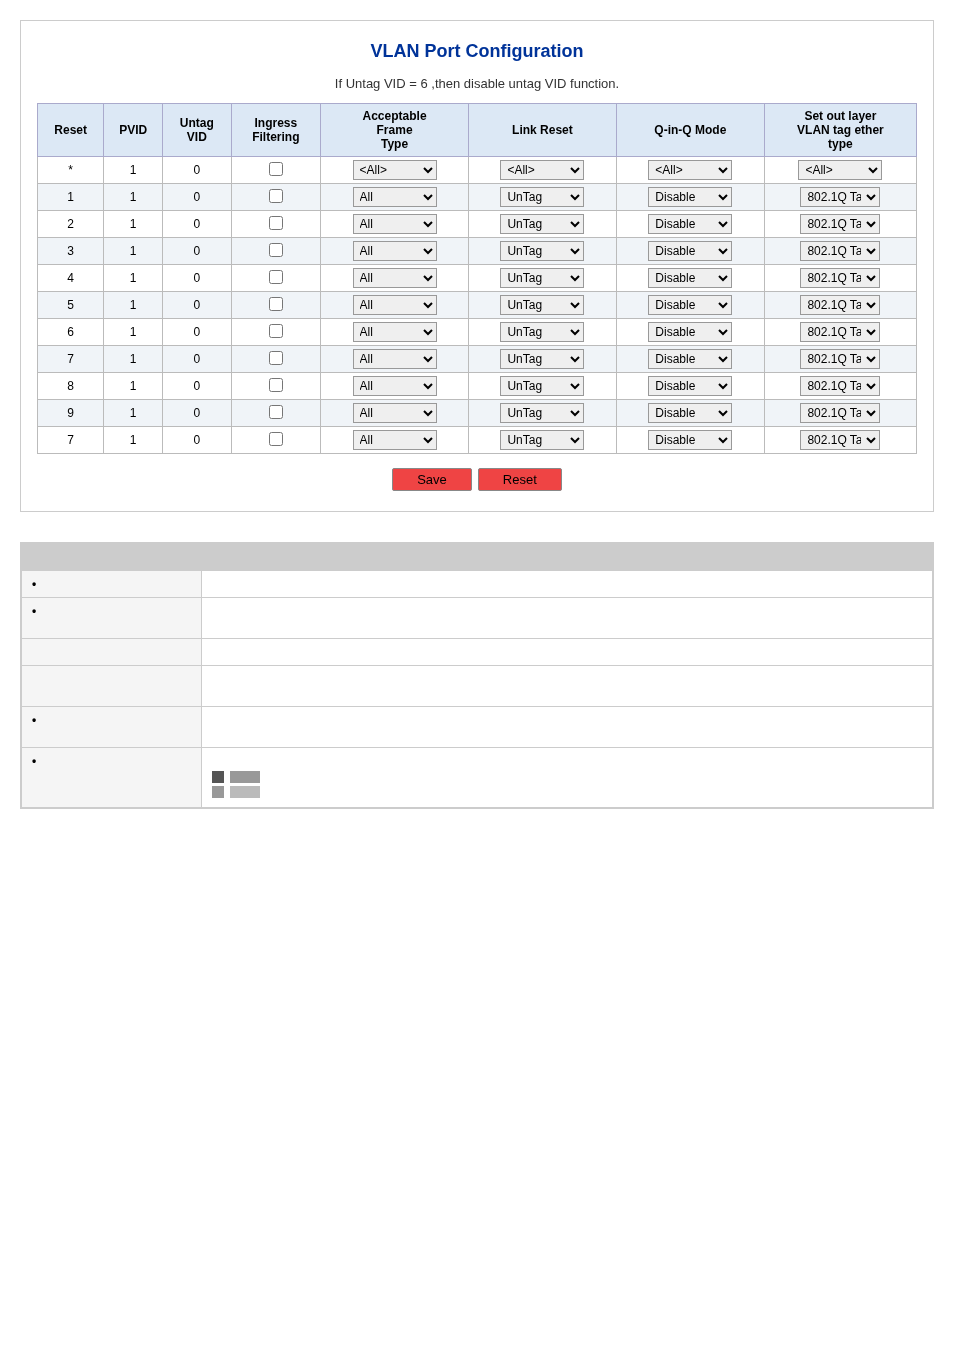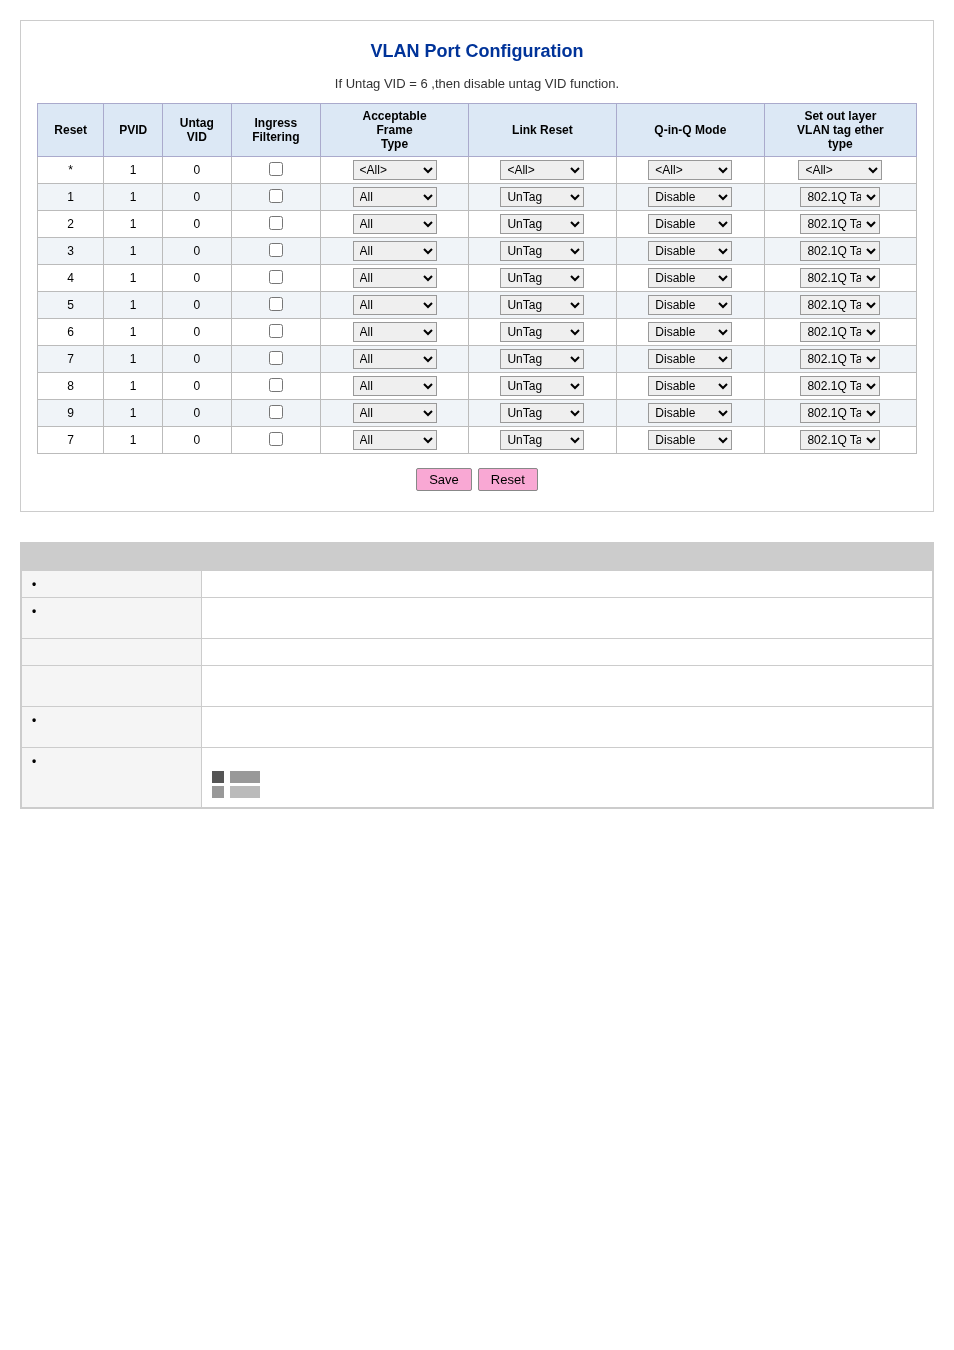--- a/index.html
+++ b/index.html
@@ -114,25 +114,25 @@
     }
 
     .button-row {
       display: flex;
       justify-content: center;
       gap: 6px;
       margin-top: 14px;
     }
 
     .btn {
-      padding: 3px 12px;
+      padding: 3px 24px;
       font-size: 13px;
       border: 1px solid #888;
       border-radius: 2px;
-      background: #f9a8d4;
+      background: #ef4444;
       cursor: pointer;
     }
 
     
     .legend-section {
       border: 1px solid #ccc;
       border-radius: 0;
       margin-top: 10px;
     }
 

